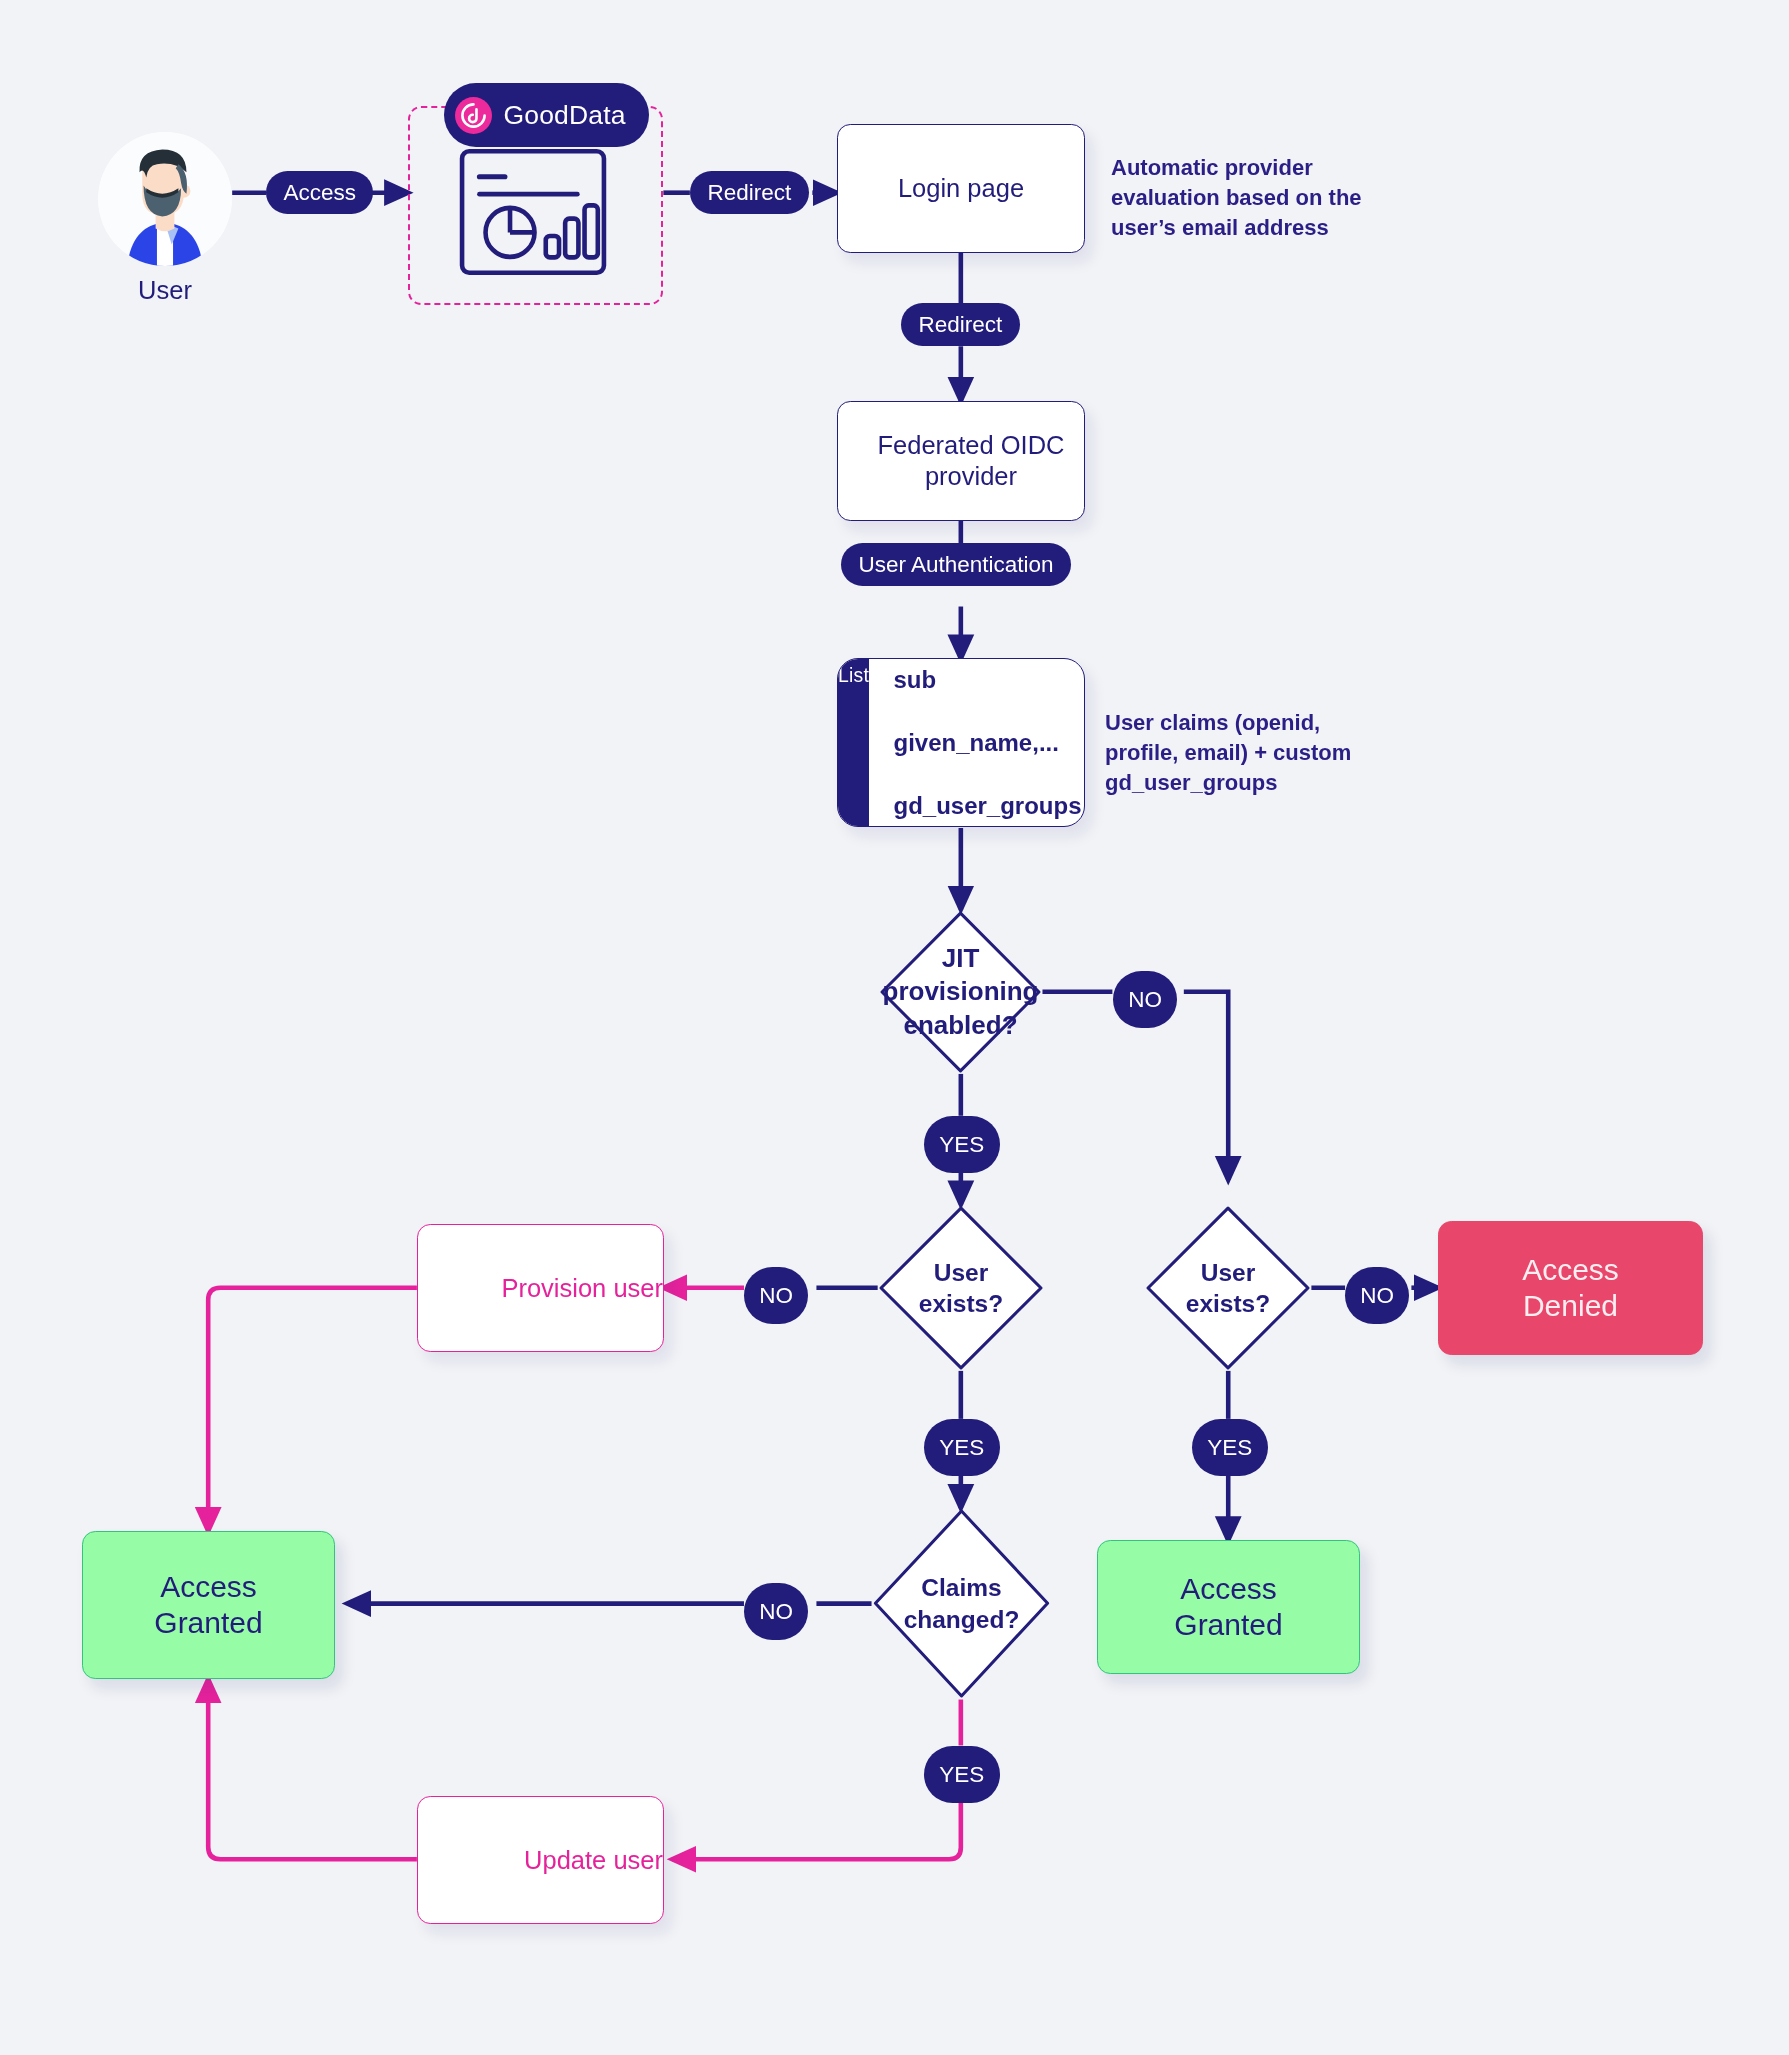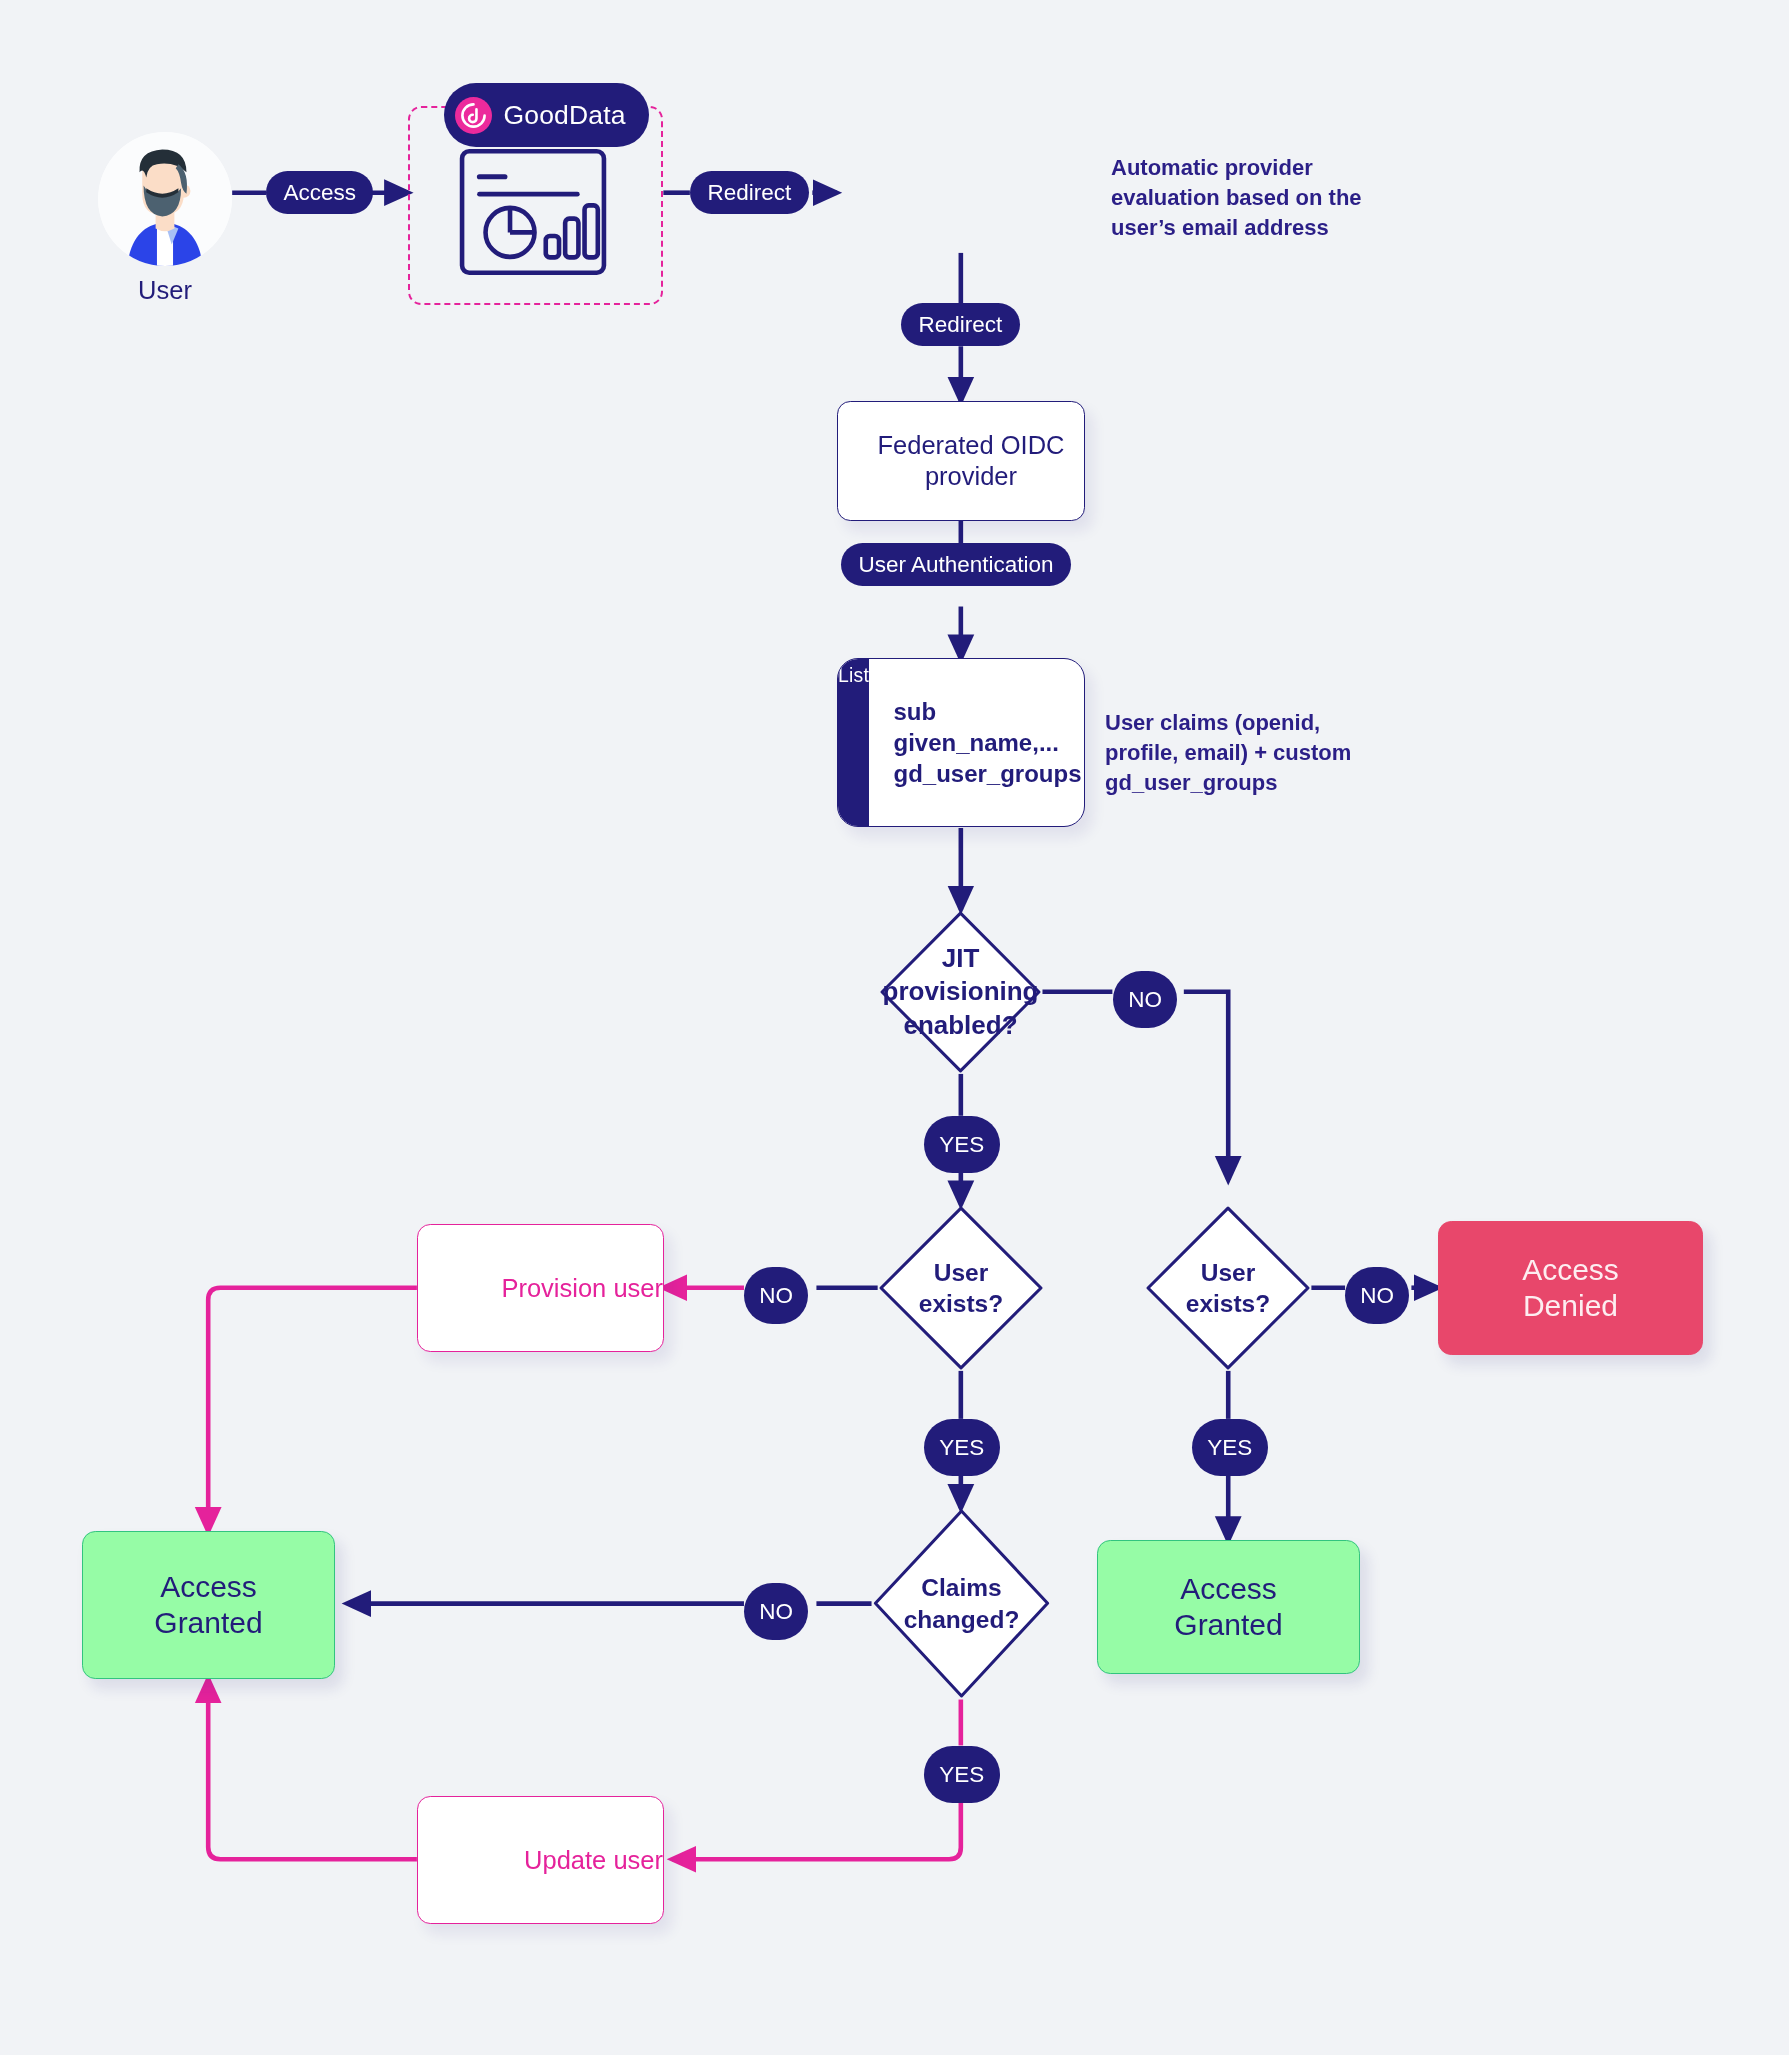--- a/index.html
+++ b/index.html
@@ -79,20 +79,21 @@
     color: #ffffff;
     font-size: 19.4px;
     text-align: center;
     padding: 5.1px 0 7.1px 0;
     letter-spacing: 0.2px;
   }
   .listcard-body {
     flex: 1;
     display: flex; flex-direction: column; justify-content: center;
     padding-left: 24.5px;
+    gap: 32px;
   }
   .listcard-body div {
     font-size: 24px; font-weight: 700; color: #221c7a; line-height: 1.3;
   }
 
   
   .diamond { position: absolute; }
   .diamond .dshape {
     position: absolute; left: 0; top: 0; width: 100%; height: 100%;
   }
@@ -307,20 +308,23 @@
   <div class="pill small" style="left:924px; top:1419px;">YES</div>
 
   <div class="pill small" style="left:1345px; top:1267px;">NO</div>
 
   <div class="pill small" style="left:1192px; top:1419px;">YES</div>
 
   <div class="pill small" style="left:744px; top:1583px;">NO</div>
 
   <div class="pill small" style="left:924px; top:1746px;">YES</div>
 
+  <div class="box node" style="left:837px; top:124px; width:248px; height:129px;">
+    <span class="box-label">Login page</span>
+  </div>
 
   <div class="box node" style="left:837px; top:401px; width:248px; height:120px;">
     <span class="box-label" style="white-space:pre-line;margin-left:20px;">Federated OIDC
 provider</span>
   </div>
 
   <div class="listcard node" style="left:837px; top:658px; width:248px; height:169px;">
     <div class="listcard-head">List</div>
     <div class="listcard-body">
       <div>sub</div>

